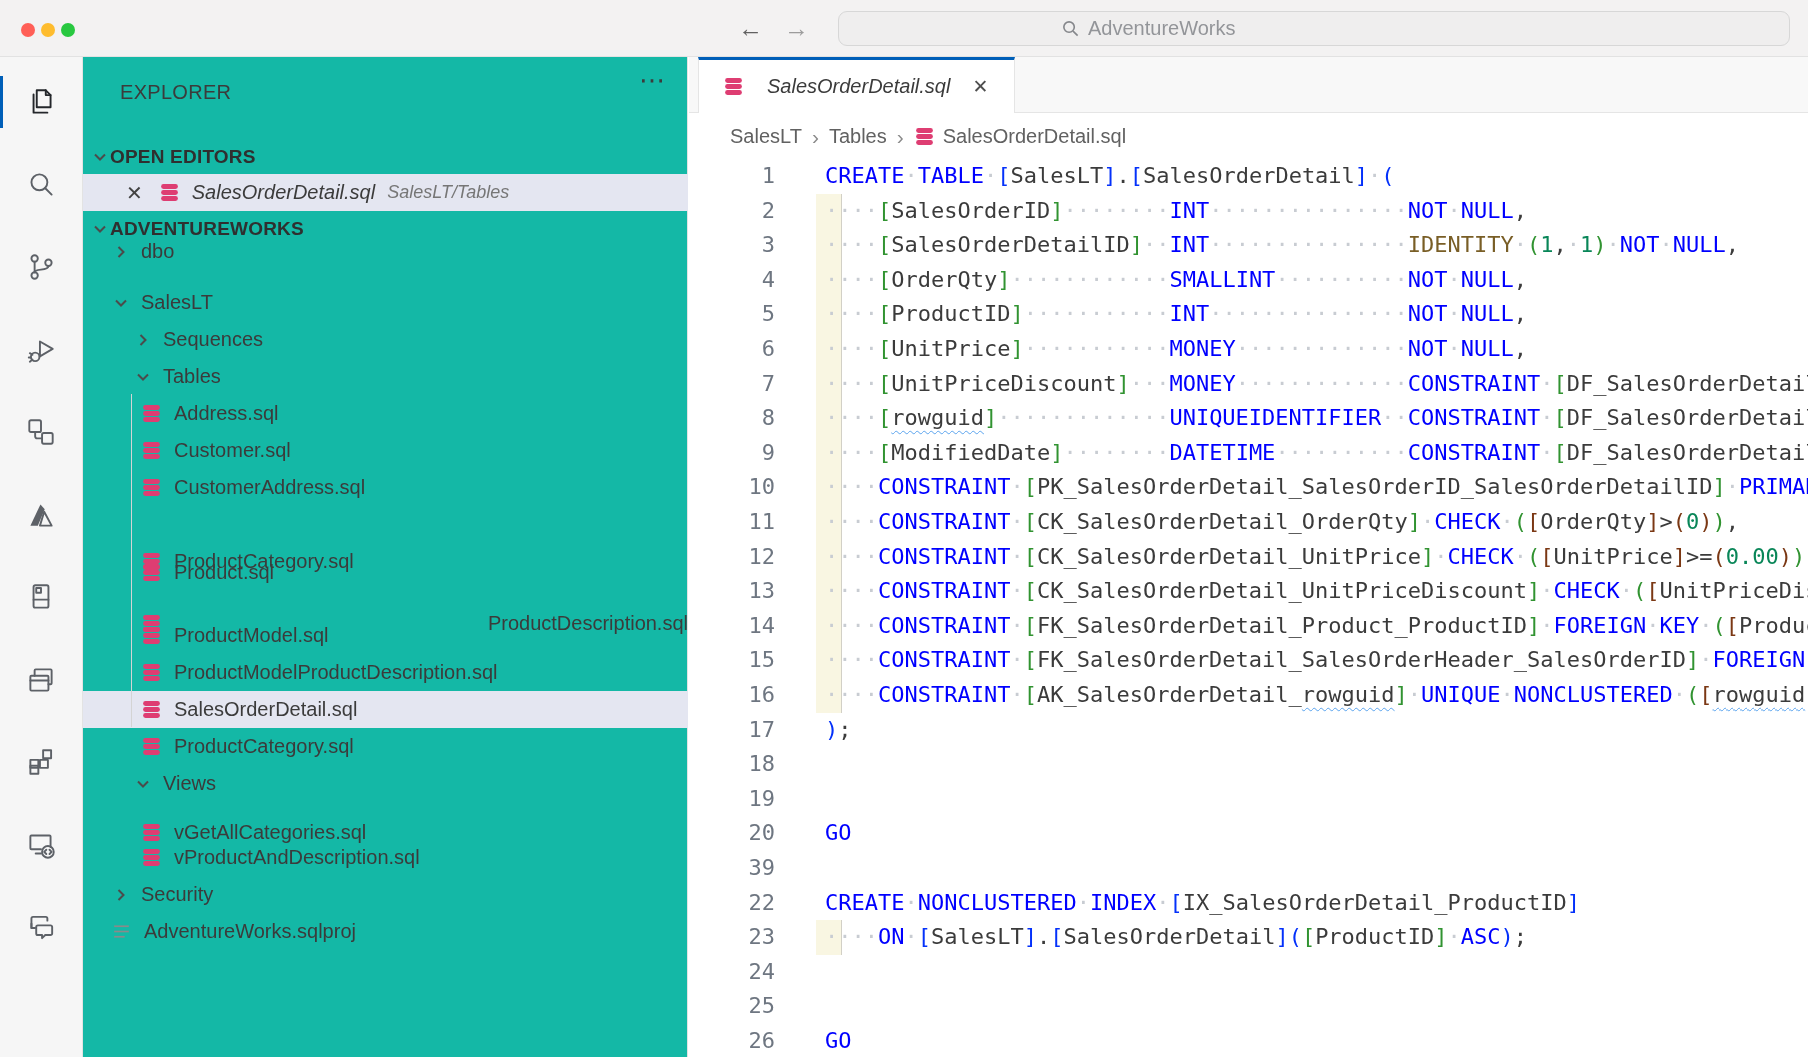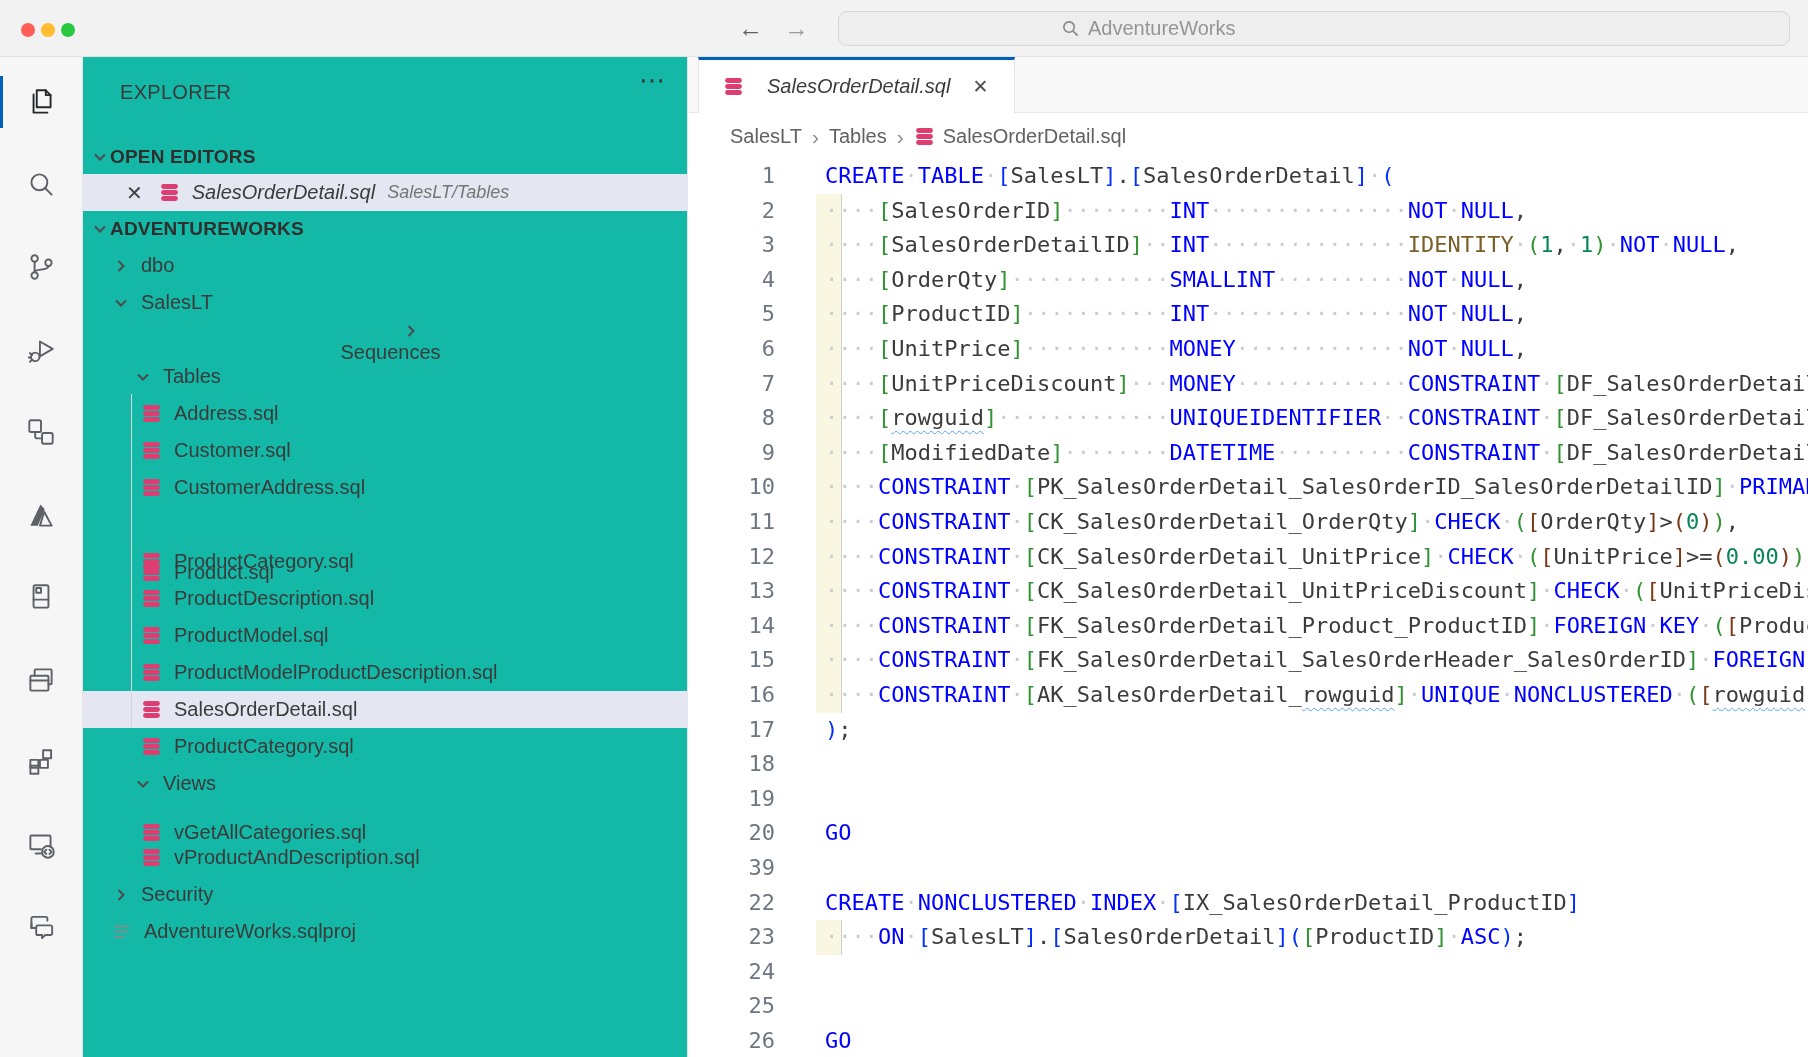--- a/index.html
+++ b/index.html
@@ -206,33 +206,33 @@
           </svg></span>
                <span class="italic">SalesOrderDetail.sql</span>
                <span class="oe-desc">SalesLT/Tables</span>
       </div>
       <div class="row" style="top: 153px;">
         <span class="chev" style="margin-left:7px"><svg width="20" height="20" viewBox="0 0 16 16">
             <path d="M4 6 L8 10 L12 6" fill="none"></path>
           </svg></span>
              <span class="section-label">ADVENTUREWORKS</span>
       </div>
-      <div class="row" style="top: 190px; text-align: right;">
+      <div class="row" style="top: 176px; text-align: right;">
         <span class="chev" style="margin-left:28px"><svg width="20" height="20" viewBox="0 0 16 16">
             <path d="M6 4 L10 8 L6 12" fill="none"></path>
           </svg></span>
               <span style="margin-left:10px">dbo</span>
       </div>
       <div class="row" style="top: 227px;">
         <span class="chev" style="margin-left:28px"><svg width="20" height="20" viewBox="0 0 16 16">
             <path d="M4 6 L8 10 L12 6" fill="none"></path>
           </svg></span>
               <span style="margin-left:10px">SalesLT</span>
       </div>
-      <div class="row" style="top: 264px; flex-direction: column;">
+      <div class="row" style="top: 264px;">
         <span class="chev" style="margin-left:50px"><svg width="20" height="20" viewBox="0 0 16 16">
             <path d="M6 4 L10 8 L6 12" fill="none"></path>
           </svg></span>
               <span style="margin-left:10px">Sequences</span>
       </div>
       <div class="row" style="top: 301px;">
         <span class="chev" style="margin-left:50px"><svg width="20" height="20" viewBox="0 0 16 16">
             <path d="M4 6 L8 10 L12 6" fill="none"></path>
           </svg></span>
               <span style="margin-left:10px">Tables</span>
@@ -270,21 +270,21 @@
               <span>Product.sql</span>
       </div>
       <div class="row" style="top: 486px;">
         <span class="dbicon" style="margin-left:58px"><svg width="21" height="21" viewBox="0 0 20 20">
   <rect x="2" y="2" width="16" height="4.6" rx="2.3" fill="#de3d72"></rect>
   <rect x="2" y="7.7" width="16" height="4.6" rx="2.3" fill="#de3d72"></rect>
   <rect x="2" y="13.4" width="16" height="4.6" rx="2.3" fill="#de3d72"></rect>
           </svg></span>
               <span>ProductCategory.sql</span>
       </div>
-      <div class="row" style="top: 523px;">
+      <div class="row" style="top: 548px; justify-content: space-between;">
         <span class="dbicon" style="margin-left:58px"><svg width="21" height="21" viewBox="0 0 20 20">
   <rect x="2" y="2" width="16" height="4.6" rx="2.3" fill="#de3d72"></rect>
   <rect x="2" y="7.7" width="16" height="4.6" rx="2.3" fill="#de3d72"></rect>
   <rect x="2" y="13.4" width="16" height="4.6" rx="2.3" fill="#de3d72"></rect>
           </svg></span>
               <span>ProductDescription.sql</span>
       </div>
       <div class="row" style="top: 560px;">
         <span class="dbicon" style="margin-left:58px"><svg width="21" height="21" viewBox="0 0 20 20">
   <rect x="2" y="2" width="16" height="4.6" rx="2.3" fill="#de3d72"></rect>

